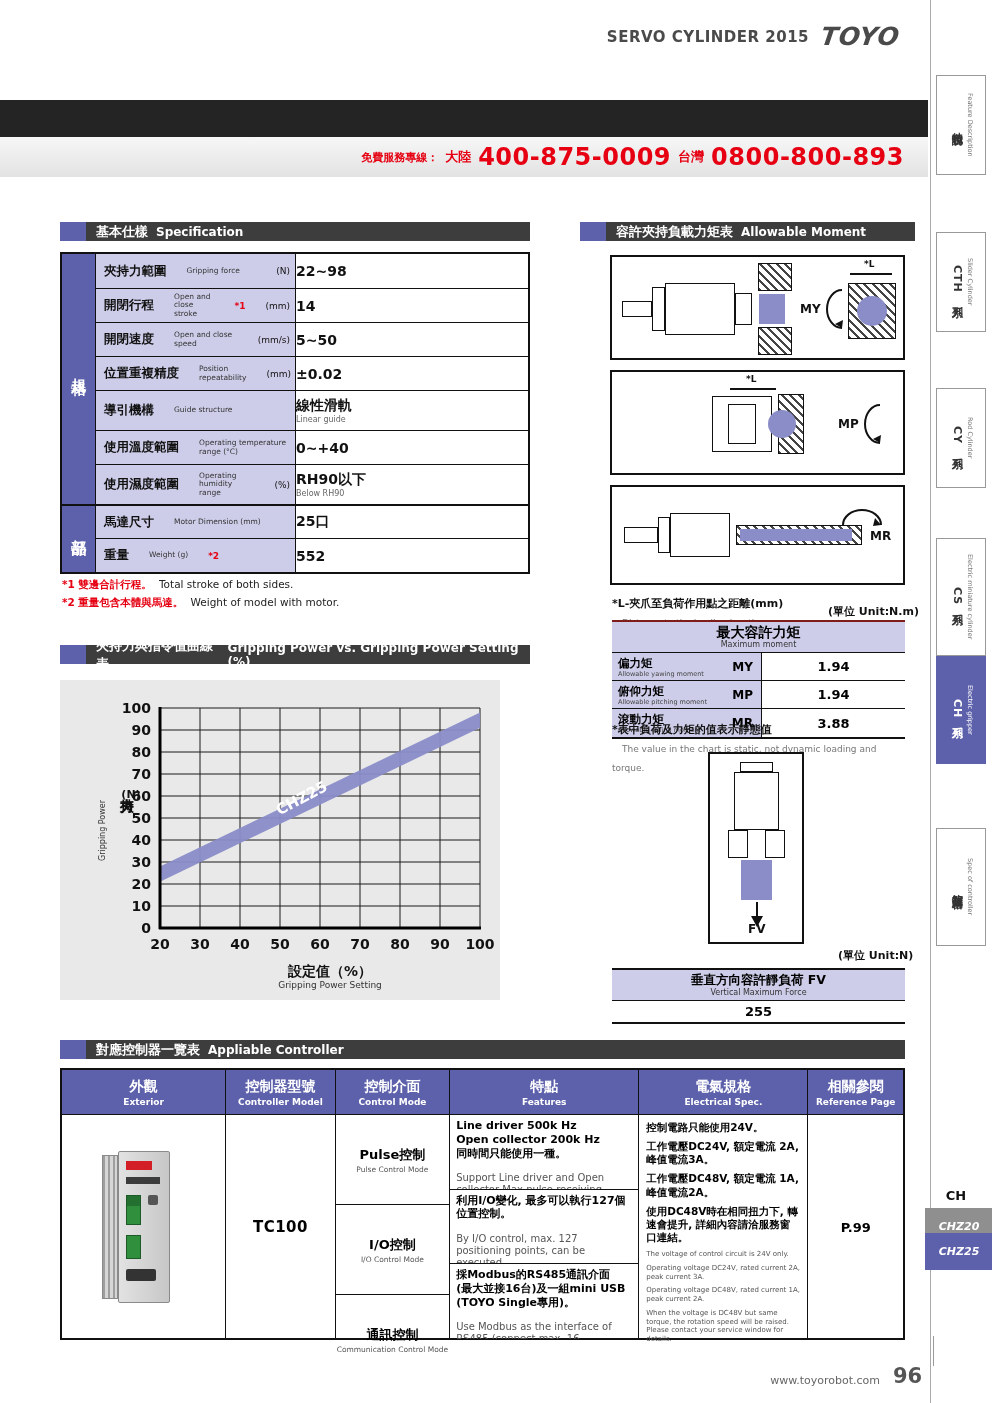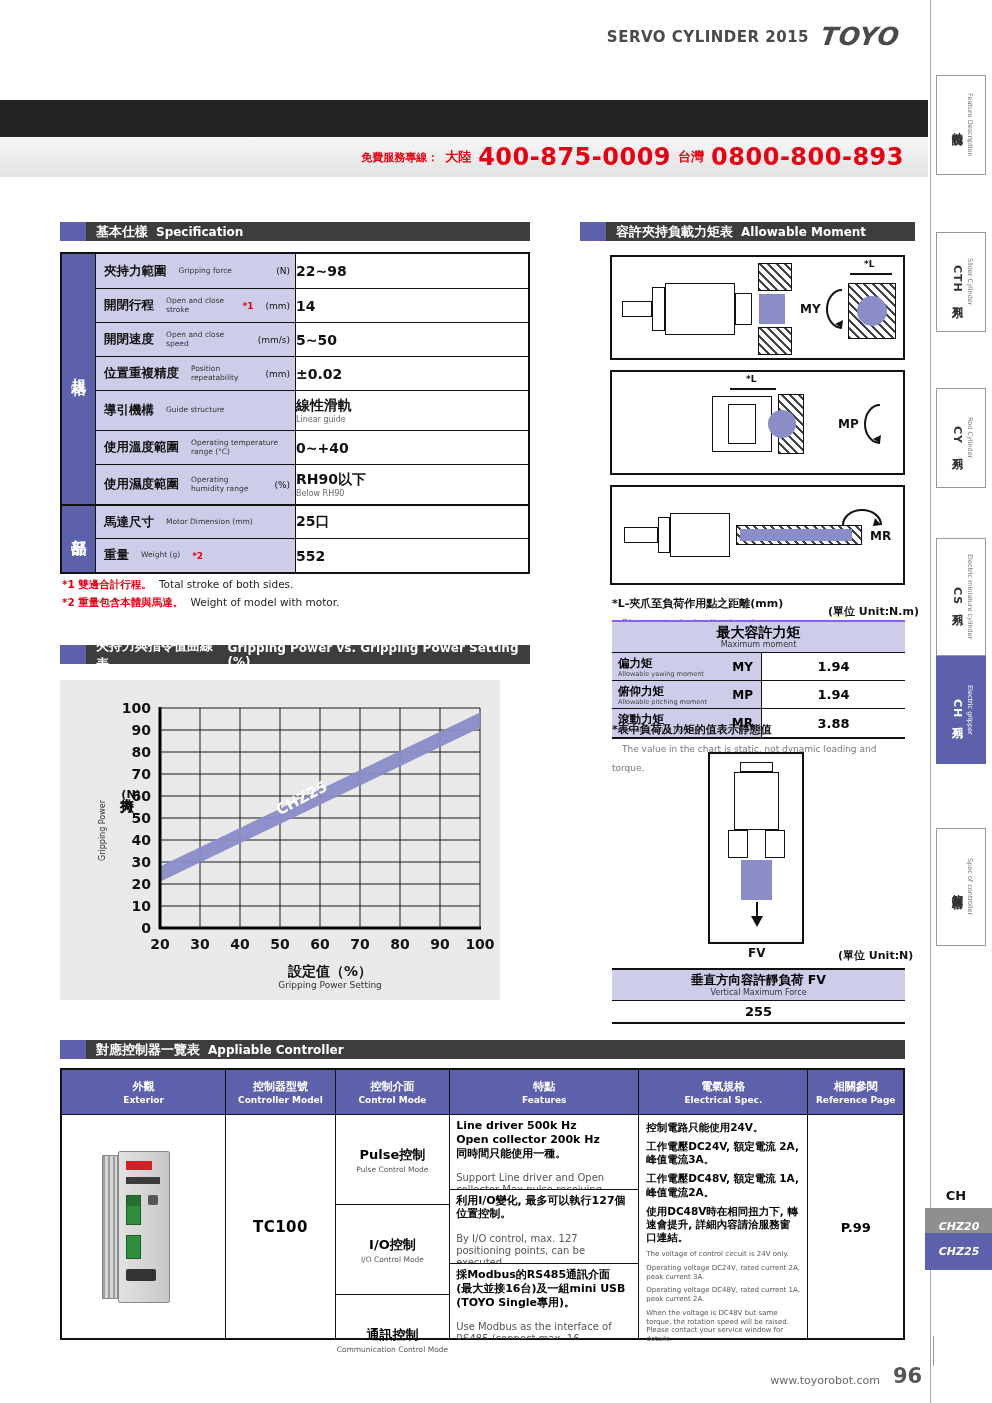--- a/index.html
+++ b/index.html
@@ -29,21 +29,21 @@
   .spec-table { position:absolute; left:60px; top:252px; width:470px; border:2px solid #111; display:flex; background:#fff; }
   .grp-col { width:34px; display:flex; flex-direction:column; }
   .grp { background:#5d60aa; color:#fff; display:flex; flex-direction:column; align-items:center; justify-content:center; border-right:1px solid #111;gap:10px; }
   .grp .gcn { writing-mode:vertical-rl; text-orientation:upright; font-size:15px; font-weight:bold; letter-spacing:3px; }
   .grp .gen { font-size:6.5px; margin-top:3px; }
   .grp.g2 { border-top:2px solid #111; }
   .rows-col { flex:1; display:flex; flex-direction:column; }
   .srow { display:flex; border-top:1px solid #111; }
   .srow:first-child { border-top:none; }
   .srow.thick { border-top:2px solid #111; }
-  .scell.label { width:200px; background:#cdcde9; border-right:1px solid #111; display:flex; align-items:center; gap:12px; padding:0 5px 0 8px; }
+  .scell.label { width:200px; background:#cdcde9; border-right:1px solid #111; display:flex; align-items:center; gap:20px; padding:0 5px 0 8px; }
   .scell.label .cn { font-size:12.5px; font-weight:bold; color:#111; white-space:nowrap; }
   .scell.label .en { font-size:7.5px; color:#333; line-height:1.1; }
   .scell.label .ref { font-size:9px; color:#e60012; font-weight:bold; vertical-align:super; }
   .scell.label .unit { margin-left:auto; font-size:9px; color:#111; white-space:nowrap; }
   .scell.value { flex:1; display:flex; flex-direction:column; justify-content:center; background:#fff; }
   .scell.value .val { font-size:14px; font-weight:bold; color:#111; }
   .scell.value .valsub { font-size:8px; color:#666; }
   .footnote { position:absolute; left:62px; font-size:10.5px; }
   .footnote .fref { color:#e60012; font-weight:bold; }
   .footnote .fcn { color:#e60012; font-weight:bold; }
@@ -55,21 +55,21 @@
   .outl  { position:absolute; border:1.5px solid #111; background:#fff; }
   .acc   { position:absolute; background:#8a8dc8; }
   .accc  { position:absolute; background:#8a8dc8; border-radius:50%; }
   .dlabel{ position:absolute; font-size:12px; font-weight:bold; color:#111; }
   .dim   { position:absolute; font-size:9px; font-weight:bold; color:#111; }
   .dimline { position:absolute; height:1.5px; background:#111; }
   .moment-note { position:absolute; left:612px; width:295px; }
   .moment-note .ncn { font-size:11px; font-weight:bold; color:#111; }
   .moment-note .nen { font-size:9px; color:#777; margin-left:10px; }
   .unit-tag { position:absolute; font-size:11px; font-weight:bold; color:#111; }
-  .mtable { position:absolute; left:612px; width:293px; border-top:2px solid #8b5cf6; border-bottom:2px solid #111; }
+  .mtable { position:absolute; left:612px; width:293px; border-top:2px solid #7f1d1d; border-bottom:2px solid #111; }
   .mhead { background:#cdcde9; text-align:center; padding:2px 0 3px; border-bottom:1px solid #111; }
   .mhead .cn { font-size:14px; font-weight:bold; display:block; }
   .mhead .en { font-size:8px; color:#333; display:block; margin-top:-2px; }
   .mrow { display:flex; border-bottom:1px solid #111; height:28px; }
   .mrow:last-child { border-bottom:none; }
   .mcell-l { width:150px; background:#cdcde9; border-right:1.5px solid #111; display:flex; align-items:center; padding-left:6px; }
   .mcell-l .blk { flex:1; }
   .mcell-l .cn { font-size:11.5px; font-weight:bold; display:block; }
   .mcell-l .en { font-size:6.5px; color:#444; display:block; margin-top:-1px; }
   .mcell-l .sym { font-size:12px; font-weight:bold; padding-right:8px; }
@@ -88,21 +88,21 @@
   .chart-ylab .yunit { font-size:11px; font-weight:bold; color:#111; margin-left:26px; }
   .chart-xlab { position:absolute; left:120px; top:283px; width:300px; text-align:center; }
   .chart-xlab .xcn { font-size:14px; font-weight:bold; color:#111; }
   .chart-xlab .xen { font-size:9px; color:#333; margin-top:-1px; }
 
   
   .ctable { position:absolute; left:60px; top:1068px; width:845px; border:2px solid #111; }
   .chead { display:flex; background:#5d60aa; color:#fff; height:44px; }
   .chcell { display:flex; flex-direction:column; align-items:center; justify-content:center; border-right:1px solid #111; }
   .chcell:last-child { border-right:none; }
-  .chcell .cn { font-size:11px; font-weight:bold; }
+  .chcell .cn { font-size:14px; font-weight:bold; }
   .chcell .en { font-size:9px; font-weight:bold; margin-top:1px; }
   .cbody { display:flex; height:224px; border-top:1px solid #111; }
   .cbcell { border-right:1px solid #111; position:relative; }
   .cbcell:last-child { border-right:none; }
   .w-ext{width:165px;} .w-mod{width:110px;} .w-mode{width:115px;} .w-feat{width:190px;} .w-ele{width:170px;} .w-ref{width:95px;}
   .model-txt { position:absolute; top:50%; left:0; width:100%; text-align:center; transform:translateY(-50%); font-size:15px; font-weight:bold; letter-spacing:.5px; }
   .ref-txt { position:absolute; top:50%; left:0; width:100%; text-align:center; transform:translateY(-50%); font-size:13px; font-weight:bold; }
   .subrow { height:90px; border-bottom:1px solid #111; display:flex; flex-direction:column; align-items:center; justify-content:center; text-align:center; }
   .subrow:last-child { border-bottom:none; }
   .subrow .cn { font-size:13px; font-weight:bold; }
@@ -393,21 +393,21 @@
   <div class="diagbox" style="left:708px; top:752px; width:96px; height:192px;">
     <div class="outl" style="left:30px; top:8px; width:33px; height:10px;"></div>
     <div class="outl" style="left:24px; top:18px; width:45px; height:58px;"></div>
     <div class="outl" style="left:18px; top:76px; width:20px; height:28px;"></div>
     <div class="outl" style="left:55px; top:76px; width:20px; height:28px;"></div>
     <div class="acc" style="left:31px; top:106px; width:31px; height:40px;"></div>
     <svg class="arc-svg" style="left:38px; top:148px;" width="18" height="26">
         <line x1="9" y1="0" x2="9" y2="16" stroke="#111" stroke-width="2"></line>
         <polygon points="9,25 3,14 15,14" fill="#111"></polygon>
       </svg>
-    <div class="dlabel" style="left:38px; top:168px;margin-top:24px;">FV</div>
+    <div class="dlabel" style="left:38px; top:168px;">FV</div>
   </div>
   <div class="unit-tag" style="left:838px; top:948px;">(單位 Unit:N)</div>
 
   <div class="fvtable" style="top:968px;">
     <div class="fvhead">
       <span class="cn">垂直方向容許靜負荷 FV</span>
       <span class="en">Vertical Maximum Force</span>
     </div>
     <div class="fvval">255</div>
   </div>

